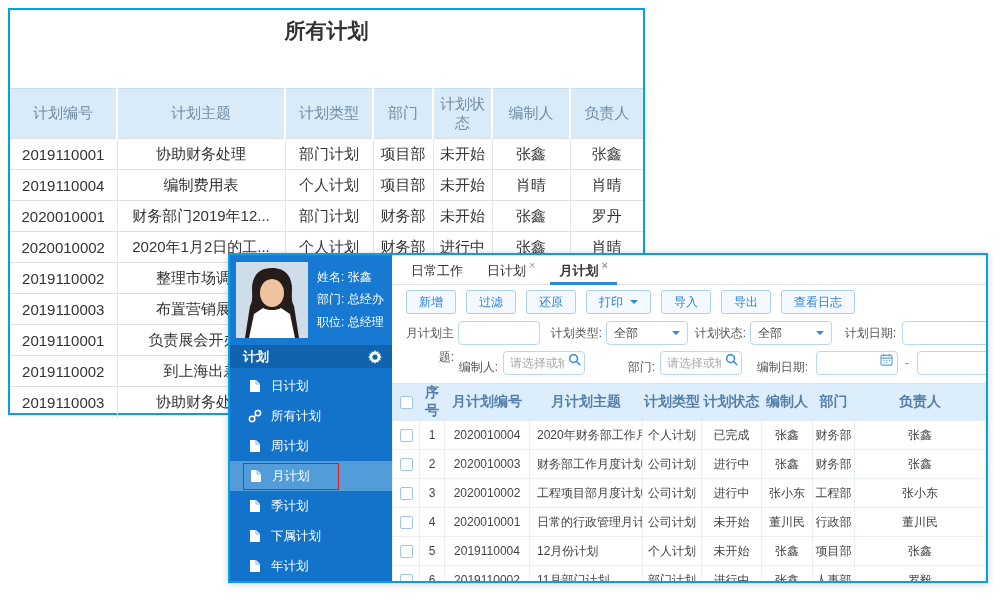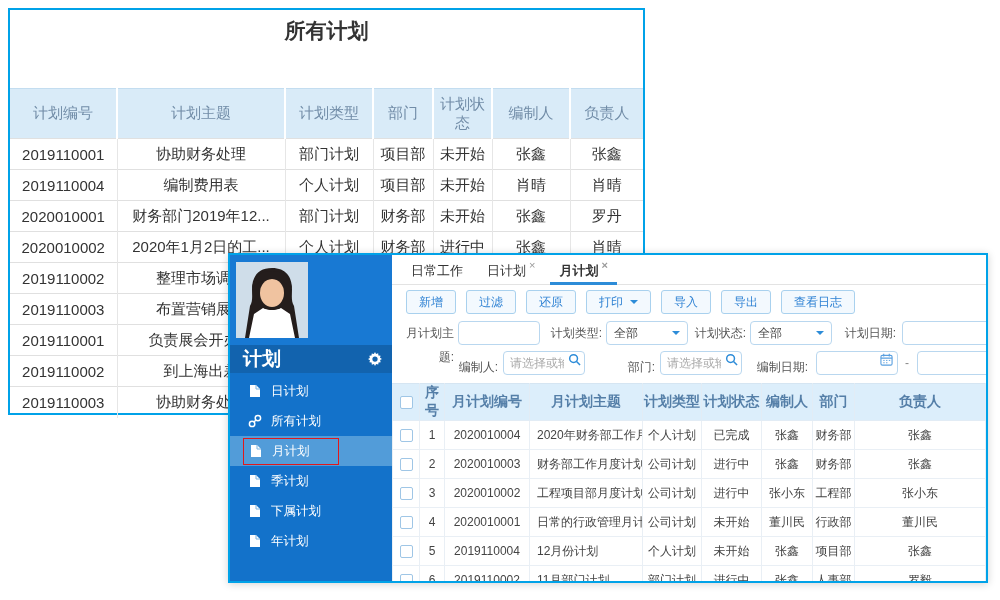--- a/index.html
+++ b/index.html
@@ -28,21 +28,21 @@
   
   .sidebar { width:162px; display:flex; flex-direction:column; flex:none;
     background:var(--c-sidebarMenu,#1372ca); }
   .profile { height:90px; background:var(--c-sidebarProfile,#1879d3); display:flex;
     padding:7px 6px; }
   .photo { width:72px; height:76px; flex:none; overflow:hidden; }
   .pinfo { margin-left:9px; color:#fff; font-size:12px; display:flex;
     flex-direction:column; justify-content:space-around; padding:4px 0; }
   .section-head { height:28px; background:var(--c-sidebarHeader,#1263ae); color:#fff;
     display:flex; align-items:center; padding:0 10px 0 13px; }
-  .section-head .stitle { font-weight:bold; font-size:19px; flex:1; }
+  .section-head .stitle { font-weight:bold; font-size:13px; flex:1; }
   .menu { flex:1; display:flex; flex-direction:column; padding-top:3px; }
   .side-item { height:30px; display:flex; align-items:center; padding-left:13px;
     color:#fff; font-size:12.5px; cursor:pointer; }
   .side-item.sel { background:var(--c-sidebarSelected,#529cd9); }
   .iwrap { display:inline-flex; align-items:center; gap:9px; padding:4px 5px; }
   .iwrap.redbox { border:1px solid var(--c-highlightRed,#e0181c); padding:4px 28px 4px 5px; }
   .side-item .icn { display:inline-flex; width:14px; justify-content:center; }
 
   
   .content { flex:1; display:flex; flex-direction:column; background:#fff; overflow:hidden; }
@@ -206,20 +206,25 @@
     <div class="profile">
       <div class="photo">
         <svg viewBox="0 0 72 76" width="72" height="76">
           <rect width="72" height="76" fill="#cfdde9"></rect>
           <path d="M36 6c-14 0-20 9-20 21 0 7 1 12-2 17l-5 32h54l-5-32c-3-5-2-10-2-17 0-12-6-21-20-21z" fill="#241d1c"></path>
           <ellipse cx="36" cy="31" rx="12" ry="14" fill="#f0c3a0"></ellipse>
           <path d="M36 48c6 0 9-2 9-2l9 6 5 24H13l5-24 9-6s3 2 9 2z" fill="#fff"></path>
           <path d="M16 26c2-12 9-17 20-17s18 5 20 17c-6-4-9-9-20-9s-14 5-20 9z" fill="#241d1c"></path>
         </svg>
       </div>
+      <div class="pinfo">
+          <div><span>姓名: </span><span>张鑫</span></div>
+          <div><span>部门: </span><span>总经办</span></div>
+          <div><span>职位: </span><span>总经理</span></div>
+        </div>
     </div>
     <div class="section-head">
       <span class="stitle">计划</span>
       <span class="gear" style="display:inline-flex;cursor:pointer;">
         <svg width="14" height="14" viewBox="0 0 16 16" fill="#fff">
           <path fill-rule="evenodd" d="M8 0l1.2 2.2 2.4-.7.3 2.5 2.5.3-.7 2.4L16 8l-2.2 1.2.7 2.4-2.5.3-.3 2.5-2.4-.7L8 16l-1.2-2.2-2.4.7-.3-2.5-2.5-.3.7-2.4L0 8l2.2-1.2-.7-2.4 2.5-.3.3-2.5 2.4.7zM8 11a3 3 0 110-6 3 3 0 010 6z"></path>
         </svg>
       </span>
     </div>
     <div class="menu">
@@ -237,20 +242,31 @@
         <div class="side-item">
           <span class="iwrap">
             <span class="icn">
               <svg width="14" height="14" viewBox="0 0 14 14" fill="none" stroke="#fff" stroke-width="1.5">
                 <circle cx="4.1" cy="9.9" r="2.7"></circle>
                 <circle cx="9.9" cy="4.1" r="2.7"></circle>
                 <path d="M5.7 8.3l2.6-2.6"></path>
               </svg>
             </span>
             <span>所有计划</span>
+          </span>
+        </div>
+        <div class="side-item">
+          <span class="iwrap">
+            <span class="icn">
+              <svg width="12" height="14" viewBox="0 0 12 14">
+                <path d="M1 1h6l4 4v8H1z" fill="#fff"></path>
+                <path d="M7 1v4h4" fill="none" stroke="#7db4e0" stroke-width="1"></path>
+              </svg>
+            </span>
+            <span>周计划</span>
           </span>
         </div>
         <div class="side-item sel">
           <span class="iwrap redbox">
             <span class="icn">
               <svg width="12" height="14" viewBox="0 0 12 14">
                 <path d="M1 1h6l4 4v8H1z" fill="#fff"></path>
                 <path d="M7 1v4h4" fill="none" stroke="#7db4e0" stroke-width="1"></path>
               </svg>
             </span>

